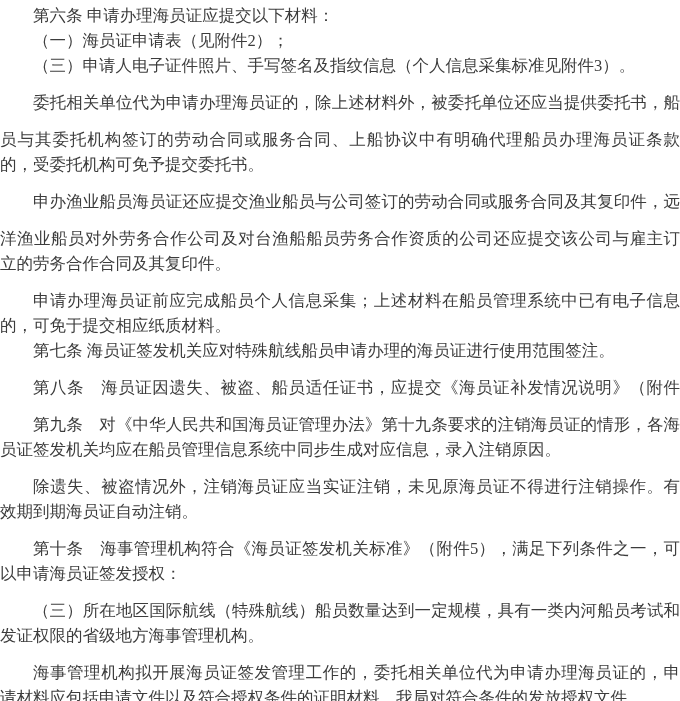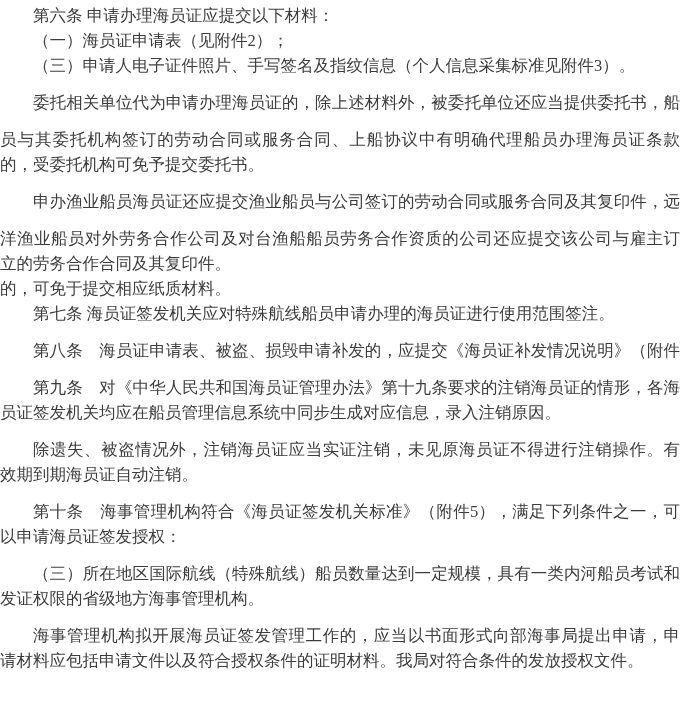--- a/index.html
+++ b/index.html
@@ -42,26 +42,27 @@
 <div class="page" id="doc" style="color: rgb(60, 60, 60); background: rgb(255, 255, 255);">
     <div class="line indent">第六条 申请办理海员证应提交以下材料：</div>
     <div class="line indent">（一）海员证申请表（见附件2）；</div>
     <div class="line indent">（三）申请人电子证件照片、手写签名及指纹信息（个人信息采集标准见附件3）。</div>
     <div class="line indent fill">委托相关单位代为申请办理海员证的，除上述材料外，被委托单位还应当提供委托书，船</div>
     <div class="line fill">员与其委托机构签订的劳动合同或服务合同、上船协议中有明确代理船员办理海员证条款</div>
     <div class="line">的，受委托机构可免予提交委托书。</div>
     <div class="line indent fill">申办渔业船员海员证还应提交渔业船员与公司签订的劳动合同或服务合同及其复印件，远</div>
     <div class="line fill">洋渔业船员对外劳务合作公司及对台渔船船员劳务合作资质的公司还应提交该公司与雇主订</div>
     <div class="line">立的劳务合作合同及其复印件。</div>
+    <div class="line indent fill">申请办理海员证前应完成船员个人信息采集；上述材料在船员管理系统中已有电子信息</div>
     <div class="line">的，可免于提交相应纸质材料。</div>
     <div class="line indent">第七条 海员证签发机关应对特殊航线船员申请办理的海员证进行使用范围签注。</div>
-    <div class="line indent fill">第八条　海员证申请表、被盗、损毁申请补发的，应提交《海员证补发情况说明》（附件</div>
+    <div class="line indent fill">第八条　海员证因遗失、被盗、船员适任证书，应提交《海员证补发情况说明》（附件</div>
     <div class="line indent fill">第九条　对《中华人民共和国海员证管理办法》第十九条要求的注销海员证的情形，各海</div>
     <div class="line">员证签发机关均应在船员管理信息系统中同步生成对应信息，录入注销原因。</div>
     <div class="line indent fill">除遗失、被盗情况外，注销海员证应当实证注销，未见原海员证不得进行注销操作。有</div>
     <div class="line">效期到期海员证自动注销。</div>
     <div class="line indent fill">第十条　海事管理机构符合《海员证签发机关标准》（附件5），满足下列条件之一，可</div>
     <div class="line">以申请海员证签发授权：</div>
     <div class="line indent fill">（三）所在地区国际航线（特殊航线）船员数量达到一定规模，具有一类内河船员考试和</div>
     <div class="line">发证权限的省级地方海事管理机构。</div>
-    <div class="line indent fill">海事管理机构拟开展海员证签发管理工作的，应当以书面形式向部海事局提出申请，申</div>
+    <div class="line indent fill">海事管理机构拟开展海员证签发管理工作的，委托相关单位代为申请办理海员证的，申</div>
     <div class="line">请材料应包括申请文件以及符合授权条件的证明材料。我局对符合条件的发放授权文件。</div>
   </div>
 
 </body></html>

